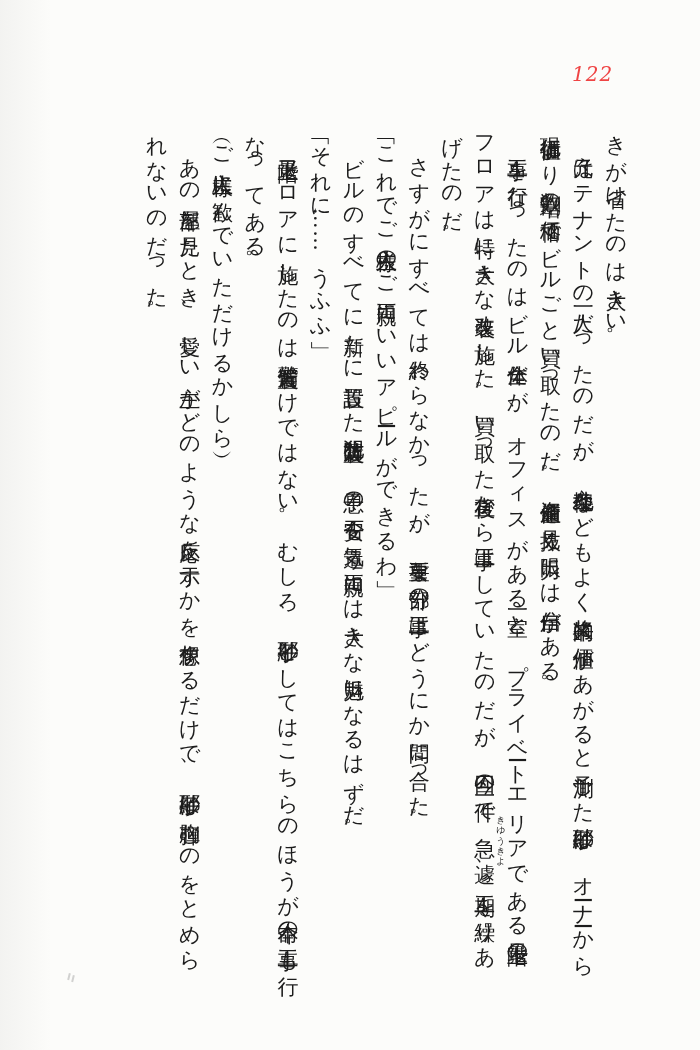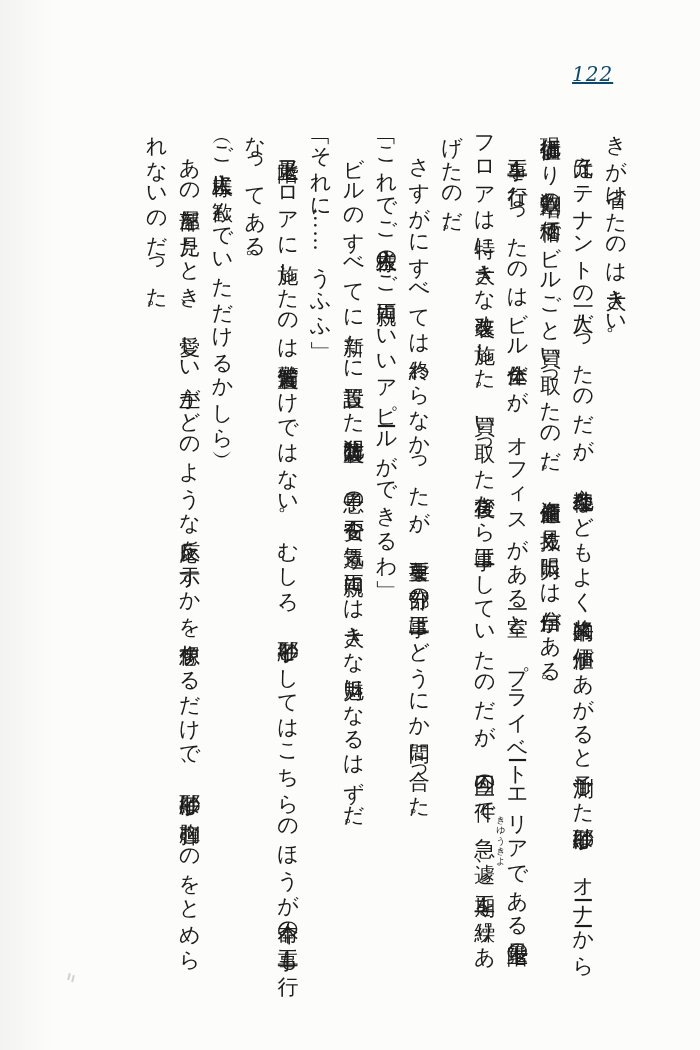--- a/index.html
+++ b/index.html
@@ -27,22 +27,21 @@
     pointer-events: none;
   }
   .page-number {
     position: absolute;
     top: 62px;
     left: 572px;
     font-family: "DejaVu Serif", "Liberation Serif", serif;
     font-style: italic;
     font-size: 20px;
     letter-spacing: 1px;
-    color: #0c4a6e;
-    text-decoration: underline;
+    color: #ef4444;
   }
   .text-block {
     position: absolute;
     top: 121px;
     right: 68px;
     width: 562px;
     height: 846px;
     writing-mode: vertical-rl;
     text-orientation: mixed;
     font-family: "DejaVu Serif", "Liberation Serif", serif;

